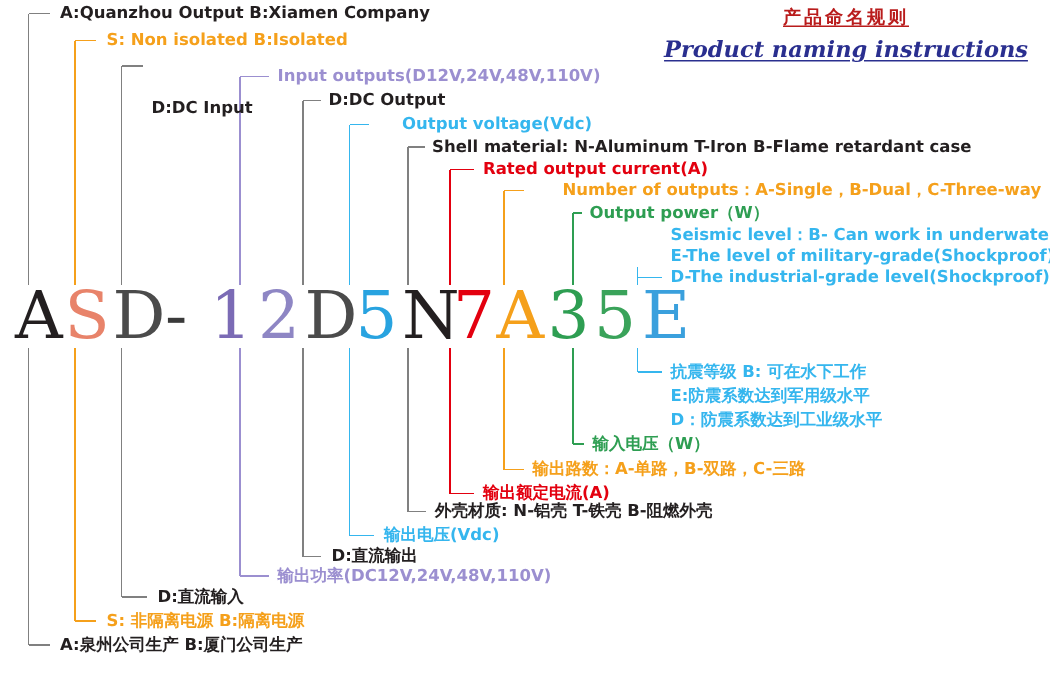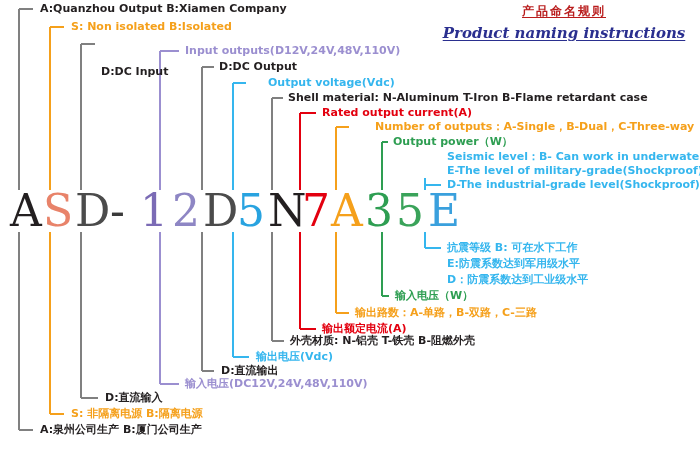--- a/index.html
+++ b/index.html
@@ -152,19 +152,19 @@
   <div id="bottom-labels">
       <div class="lbl b cn" style="left: 447px; top: 242px; color: rgb(53, 182, 238);">抗震等级 B: 可在水下工作</div>
       <div class="lbl b cn" style="left: 447px; top: 258px; color: rgb(53, 182, 238);">E:防震系数达到军用级水平</div>
       <div class="lbl b cn" style="left: 447px; top: 274px; color: rgb(53, 182, 238);">D：防震系数达到工业级水平</div>
       <div class="lbl b cn" style="left: 395px; top: 290px; color: rgb(46, 158, 82);">输入电压（W）</div>
       <div class="lbl b cn" style="left: 355px; top: 307px; color: rgb(245, 160, 27);">输出路数：A-单路，B-双路，C-三路</div>
       <div class="lbl b cn" style="left: 322px; top: 323px; color: rgb(227, 0, 15);">输出额定电流(A)</div>
       <div class="lbl b cn" style="left: 290px; top: 335px; color: rgb(35, 31, 32);">外壳材质: N-铝壳    T-铁壳   B-阻燃外壳</div>
       <div class="lbl b cn" style="left: 256px; top: 351px; color: rgb(53, 182, 238);">输出电压(Vdc)</div>
       <div class="lbl b cn" style="left: 221px; top: 365px; color: rgb(35, 31, 32);">D:直流输出</div>
-      <div class="lbl b cn" style="left: 185px; top: 378px; color: rgb(155, 143, 208);">输入电压(DC12V,24V,48V,110V)</div>
+      <div class="lbl b cn" style="left: 185px; top: 378px; color: rgb(155, 143, 208);">输出功率(DC12V,24V,48V,110V)</div>
       <div class="lbl b cn" style="left: 105px; top: 392px; color: rgb(35, 31, 32);">D:直流输入</div>
       <div class="lbl b cn" style="left: 71px; top: 408px; color: rgb(245, 160, 27);">S: 非隔离电源    B:隔离电源</div>
       <div class="lbl b cn" style="left: 40px; top: 424px; color: rgb(35, 31, 32);">A:泉州公司生产      B:厦门公司生产</div>
     </div>
 
 </div>
 
 </body></html>

